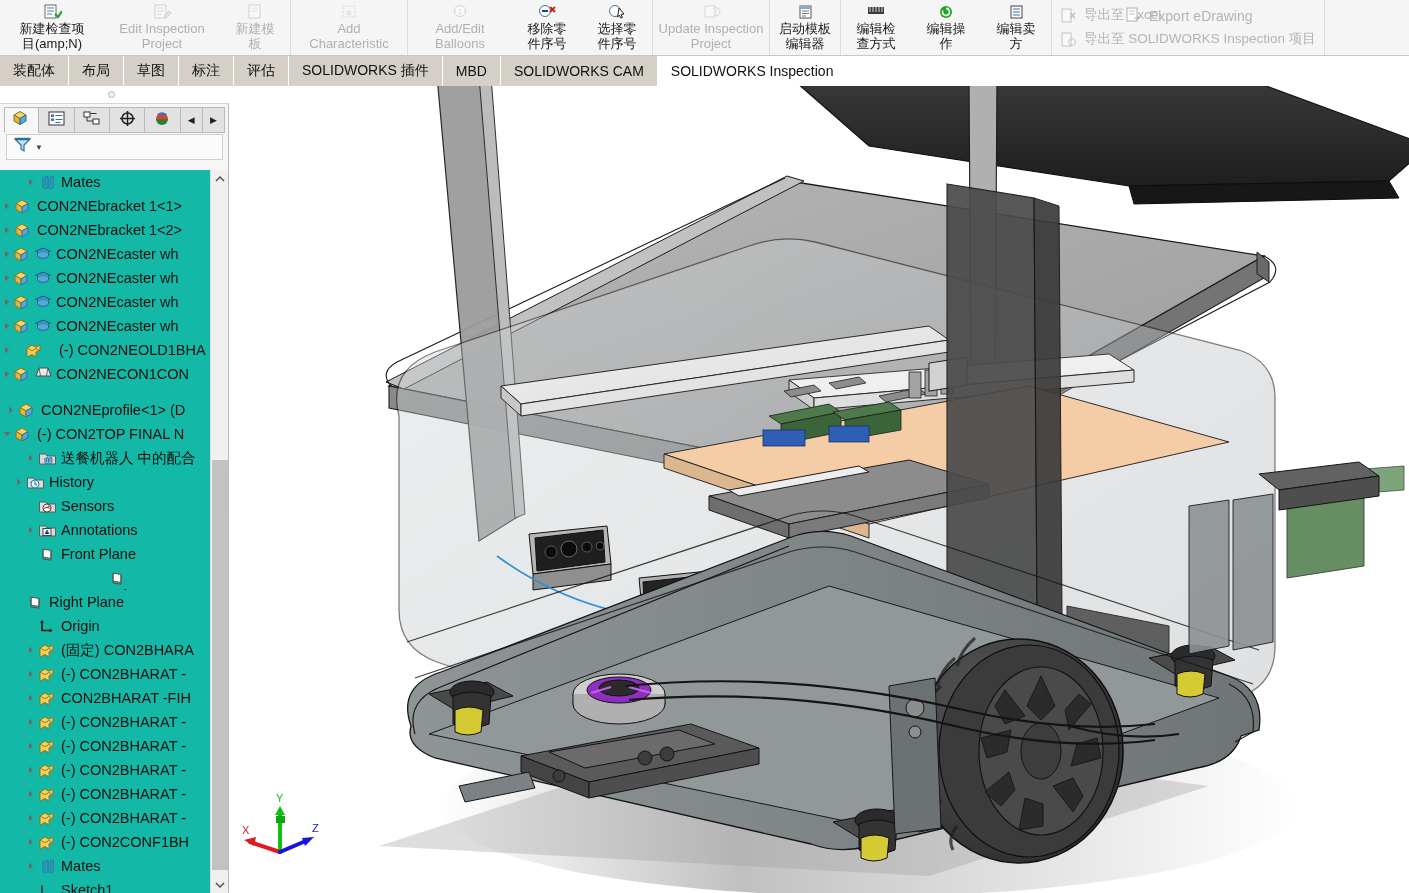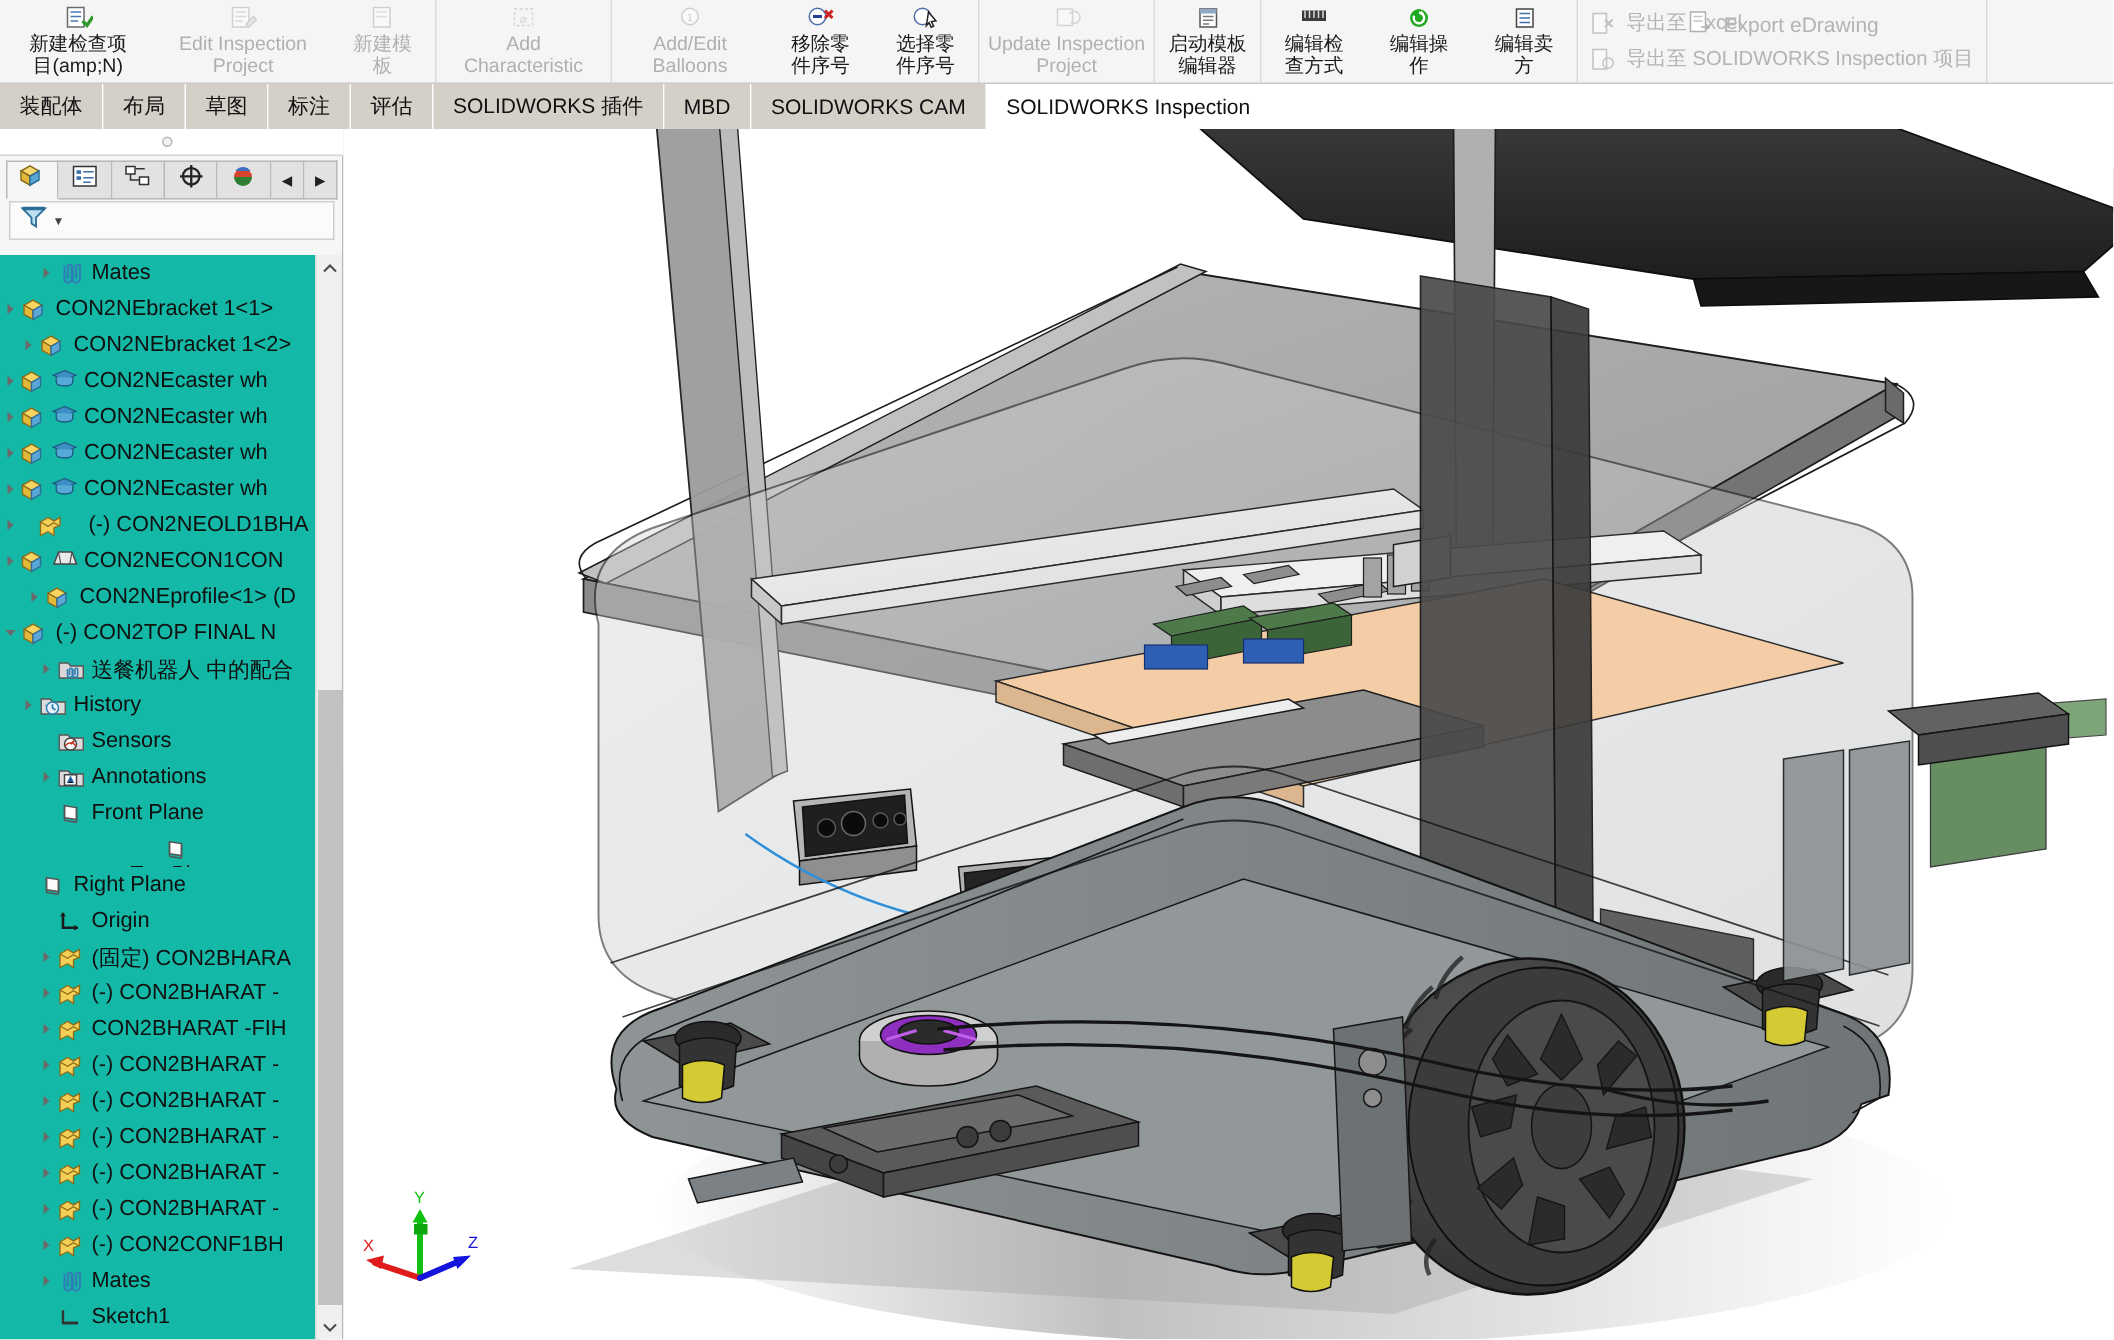--- a/index.html
+++ b/index.html
@@ -606,21 +606,21 @@
           </span>
           <span class="ticon">
             <svg width="20" height="18" viewBox="0 0 20 18">
               <path d="M2 6.5l6-3.4 6 3.4-6 3.5z" fill="#f7d560" stroke="#8a6d1b" stroke-width=".9"></path>
               <path d="M2 6.5v6l6 3.4v-6z" fill="#e3b93c" stroke="#8a6d1b" stroke-width=".9"></path>
               <path d="M14 6.5v6l-6 3.4v-6z" fill="#5aa7d8" stroke="#2a6d96" stroke-width=".9"></path>
             </svg>
           </span>
           <span class="tlabel">CON2NEbracket 1&lt;1&gt;</span>
         </div>
-        <div class="tree-row" style="padding-left: 12px;">
+        <div class="tree-row" style="padding-left: 0px;">
           <span class="tw">
             <svg width="8" height="10" viewBox="0 0 8 10">
               <path d="M2 1.5l4 3.5-4 3.5z" fill="#6a6a6a"></path>
             </svg>
           </span>
           <span class="ticon">
             <svg width="20" height="18" viewBox="0 0 20 18">
               <path d="M2 6.5l6-3.4 6 3.4-6 3.5z" fill="#f7d560" stroke="#8a6d1b" stroke-width=".9"></path>
               <path d="M2 6.5v6l6 3.4v-6z" fill="#e3b93c" stroke="#8a6d1b" stroke-width=".9"></path>
               <path d="M14 6.5v6l-6 3.4v-6z" fill="#5aa7d8" stroke="#2a6d96" stroke-width=".9"></path>
@@ -730,21 +730,21 @@
               <path d="M2 6.5v6l6 3.4v-6z" fill="#e3b93c" stroke="#8a6d1b" stroke-width=".9"></path>
               <path d="M14 6.5v6l-6 3.4v-6z" fill="#5aa7d8" stroke="#2a6d96" stroke-width=".9"></path>
             </svg>
             <span><svg width="19" height="17" viewBox="0 0 19 17">
                 <path d="M2 12l3-8h9l3 8z" fill="#e9e9e9" stroke="#4a4a4a" stroke-width="1"></path>
                 <path d="M5 4l1.5 8M14 4l-1.5 8" stroke="#4a4a4a" stroke-width=".8"></path>
               </svg></span>
           </span>
           <span class="tlabel">CON2NECON1CON</span>
         </div>
-        <div class="tree-row" style="padding-left: 16px;">
+        <div class="tree-row" style="padding-left: 4px; margin-top: 12px;">
           <span class="tw">
             <svg width="8" height="10" viewBox="0 0 8 10">
               <path d="M2 1.5l4 3.5-4 3.5z" fill="#6a6a6a"></path>
             </svg>
           </span>
           <span class="ticon">
             <svg width="20" height="18" viewBox="0 0 20 18">
               <path d="M2 6.5l6-3.4 6 3.4-6 3.5z" fill="#f7d560" stroke="#8a6d1b" stroke-width=".9"></path>
               <path d="M2 6.5v6l6 3.4v-6z" fill="#e3b93c" stroke="#8a6d1b" stroke-width=".9"></path>
               <path d="M14 6.5v6l-6 3.4v-6z" fill="#5aa7d8" stroke="#2a6d96" stroke-width=".9"></path>

